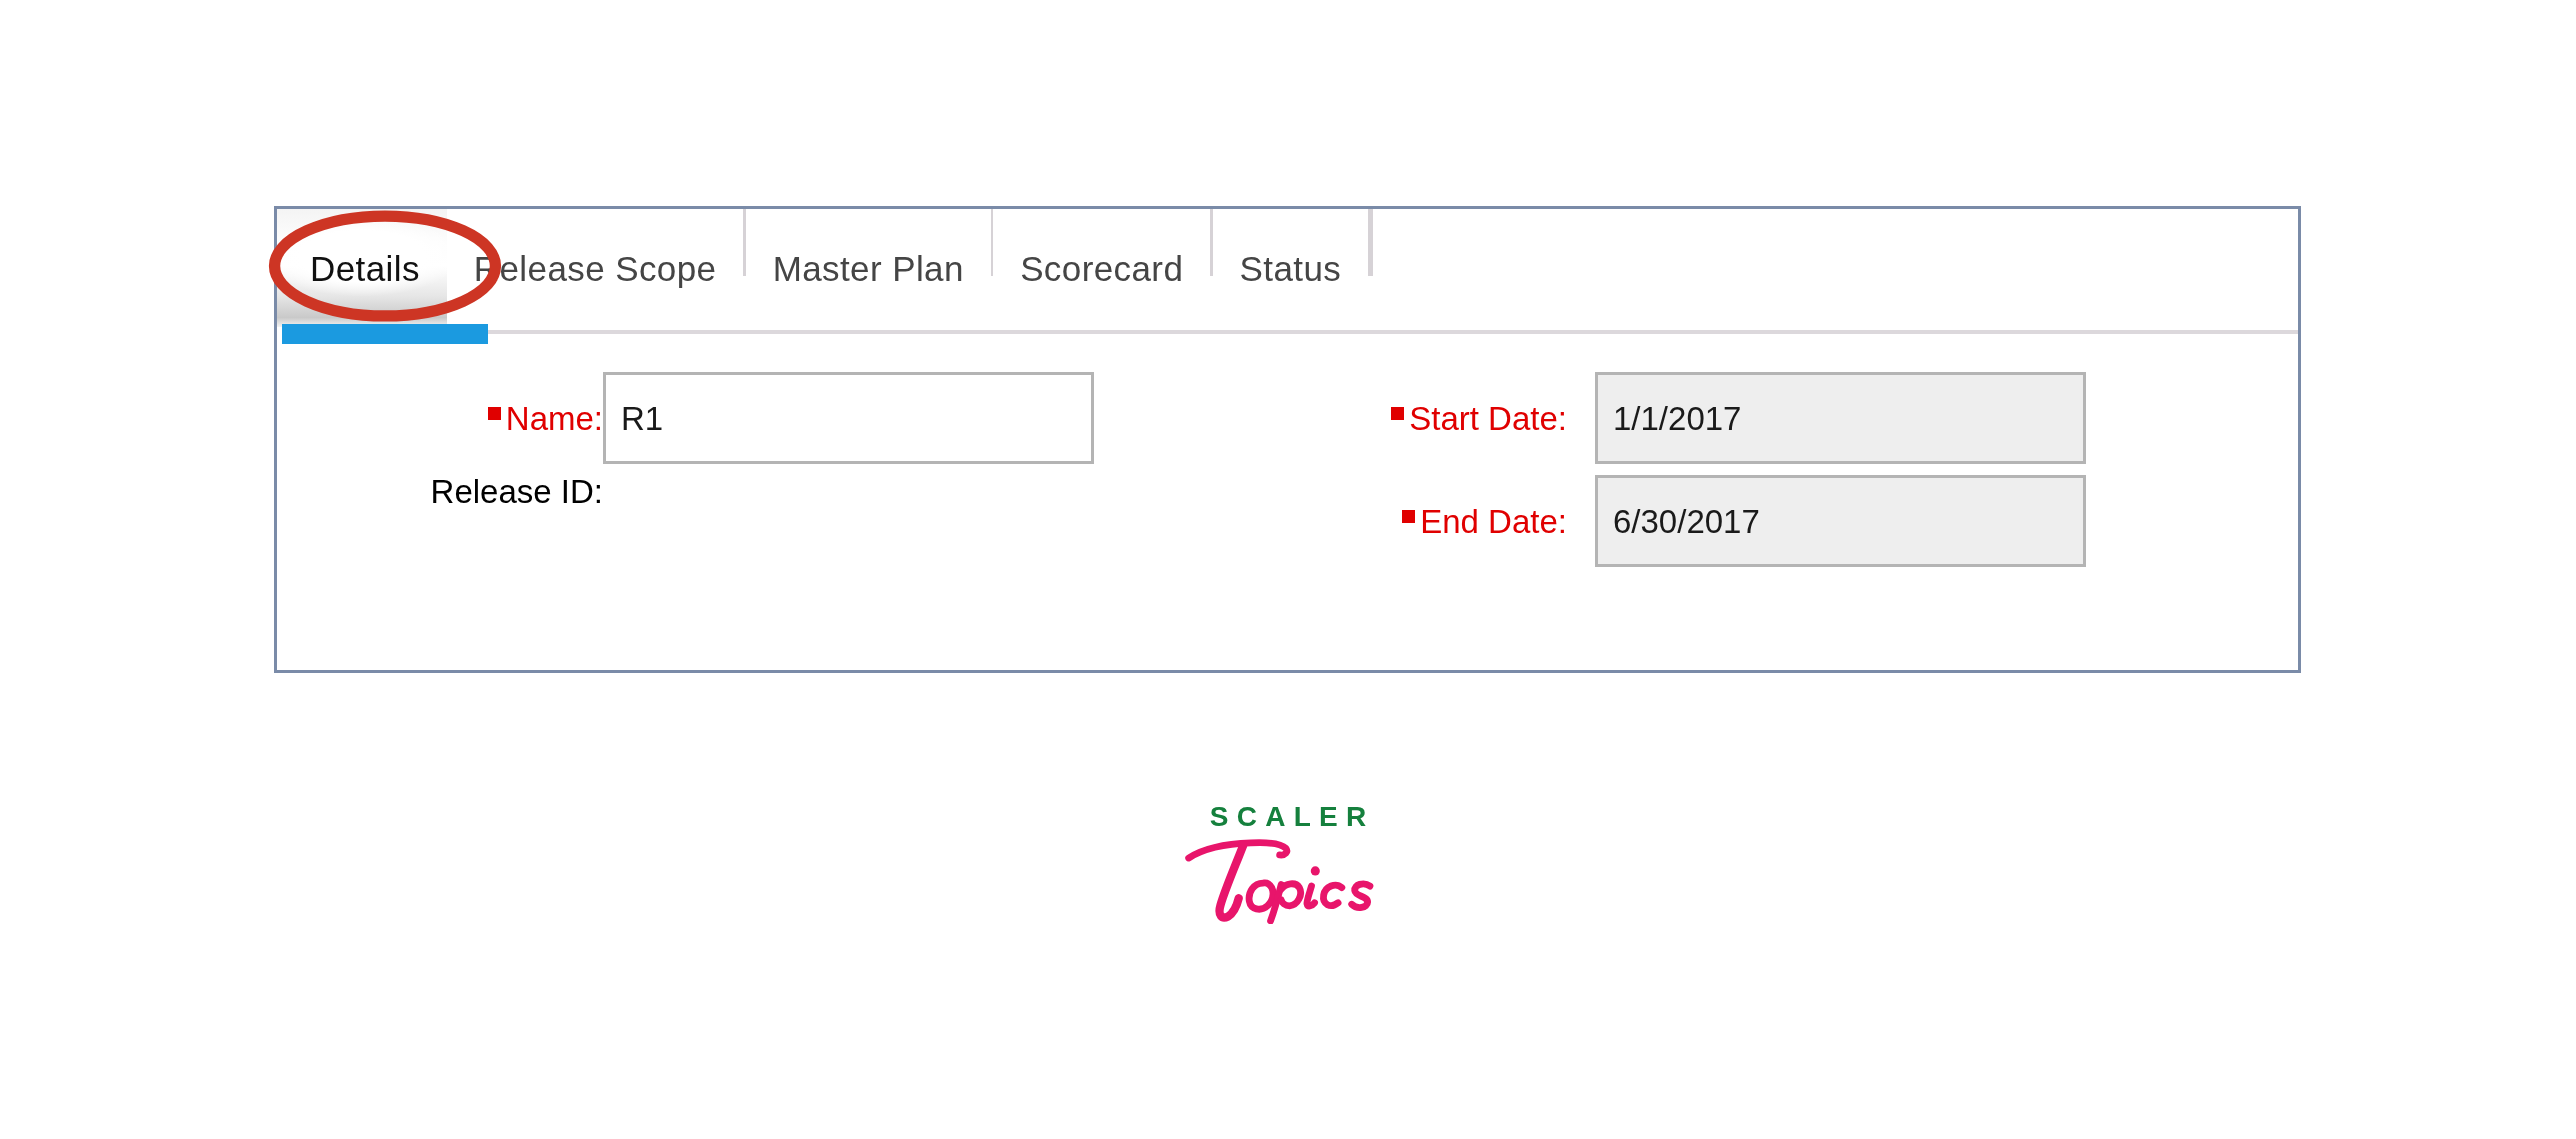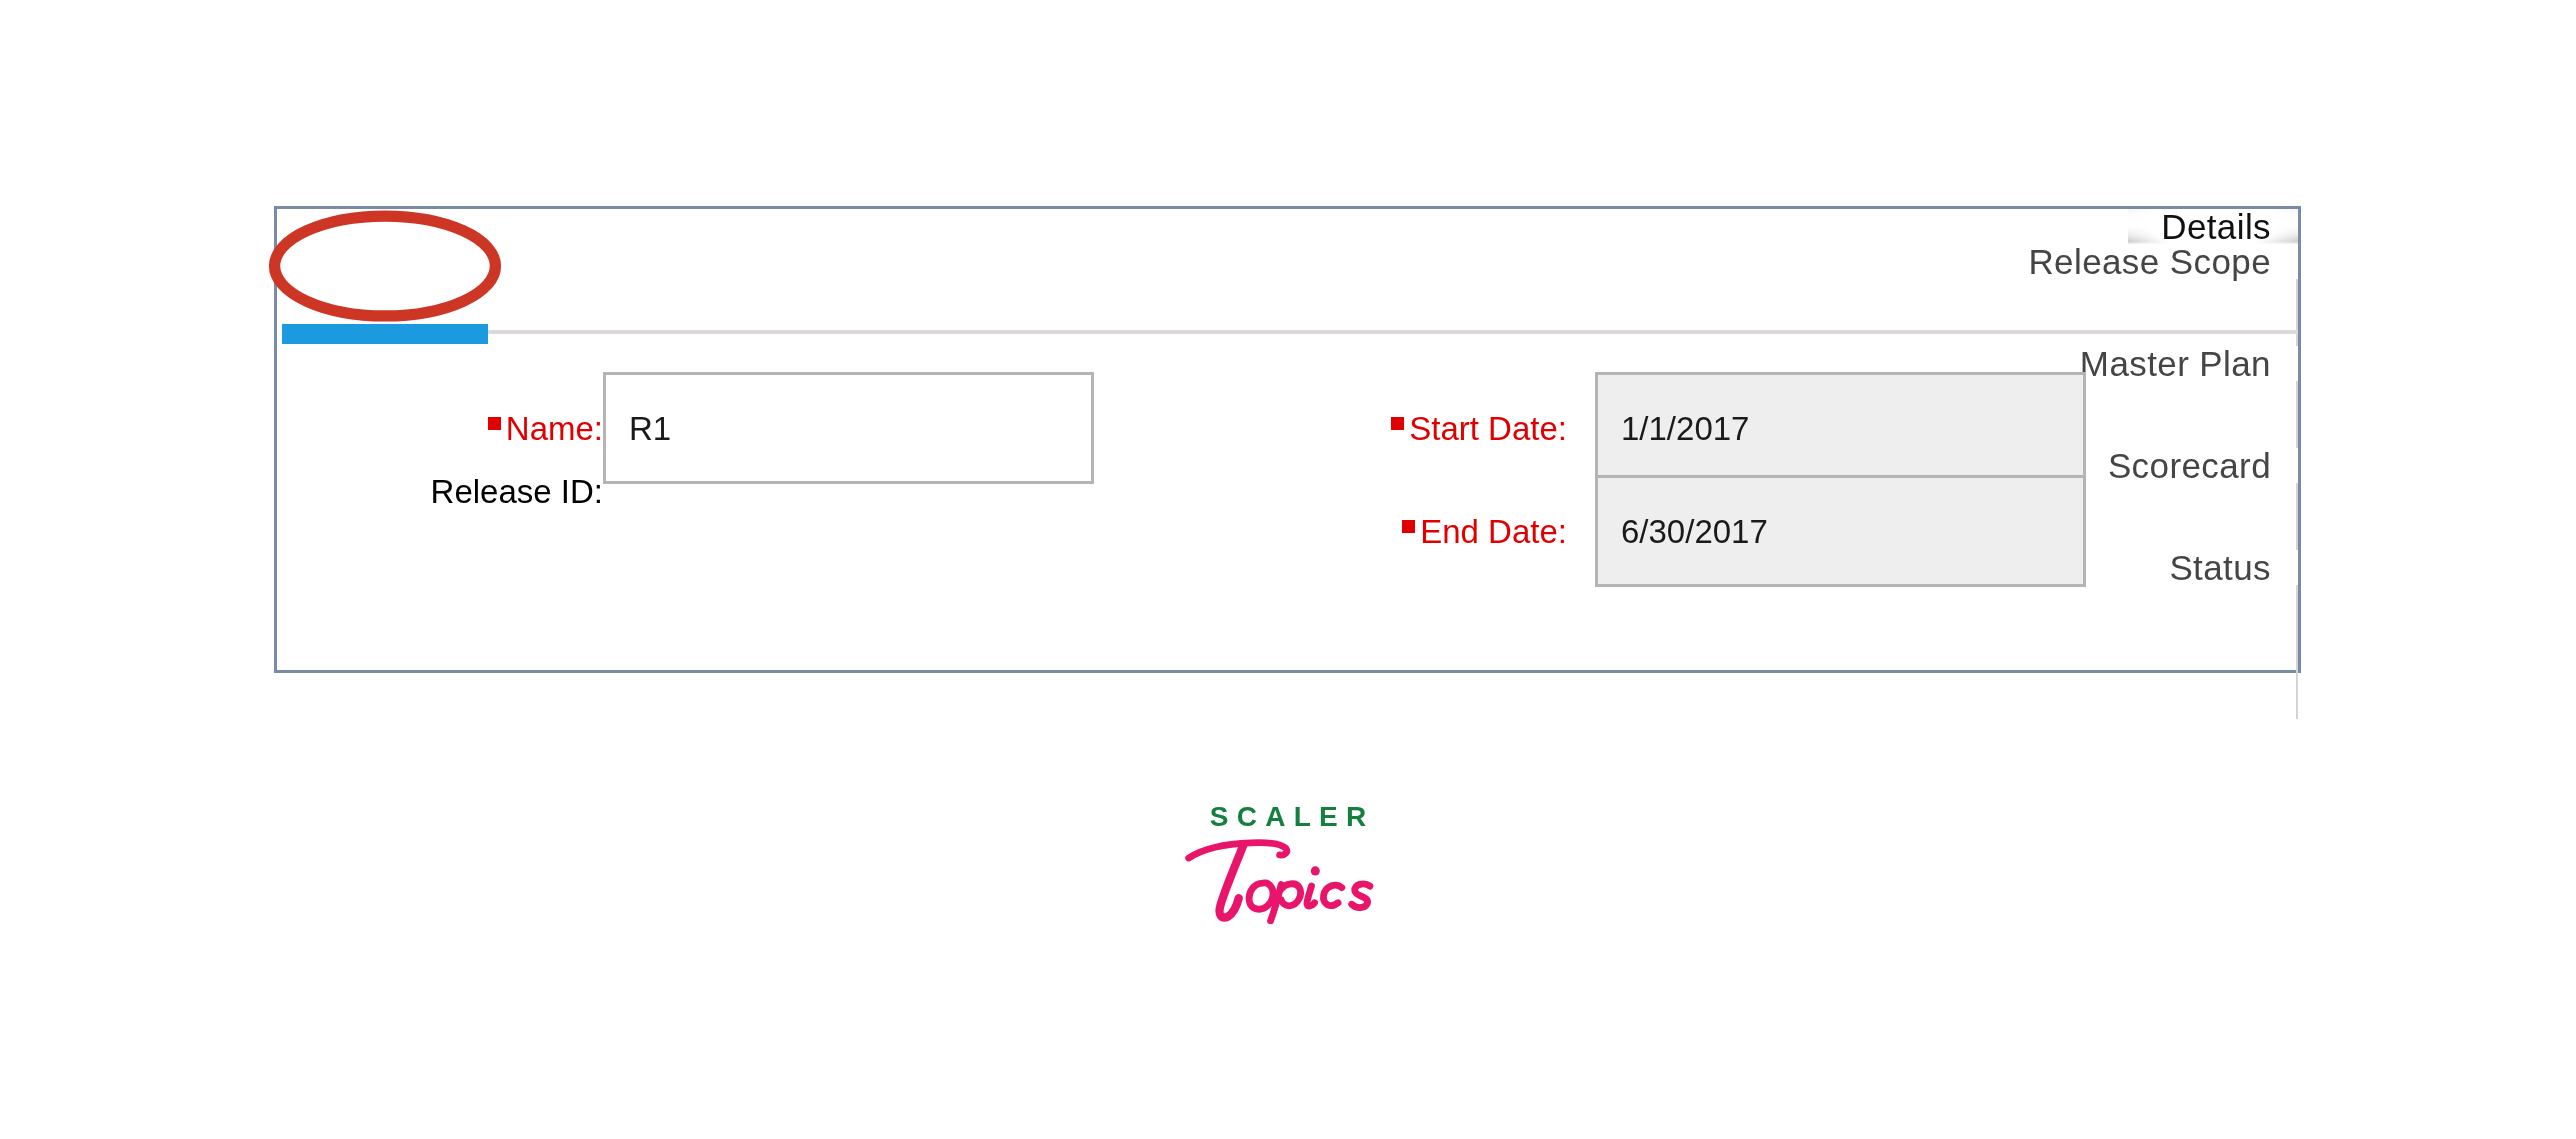--- a/index.html
+++ b/index.html
@@ -28,22 +28,21 @@
   }
 
   
   #tab-strip {
     position: absolute;
     left: 0;
     top: 0;
     height: 118px;
     width: 100%;
     display: flex;
-    align-items: flex-end;
-    flex-direction: column;
+    align-items: flex-start;
   }
   .tab {
     position: relative;
     display: flex;
     align-items: center;
     height: 100%;
     white-space: nowrap;
   }
   .tab-label {
     font-size: 35px;
@@ -134,24 +133,24 @@
     background: #e00000;
     vertical-align: 0.28em;
     margin-right: 5.3px;
   }
   .field-input {
     font-size: 33px;
     line-height: 1;
     color: #1a1a1a;
     border: 3px solid #b4b4b4;
     box-sizing: border-box;
-    height: 112px;
+    height: 92px;
     display: flex;
     align-items: center;
-    padding-left: 23px;
+    padding-left: 15px;
     background: #ffffff;
     font-family: "Liberation Sans", sans-serif;
   }
   .field-input.readonly {
     background: #eeeeee;
   }
 
   
   #row-name        { left: 0px;    top: 27px; }
   #row-release-id  { left: 0px;    top: 130px; }

